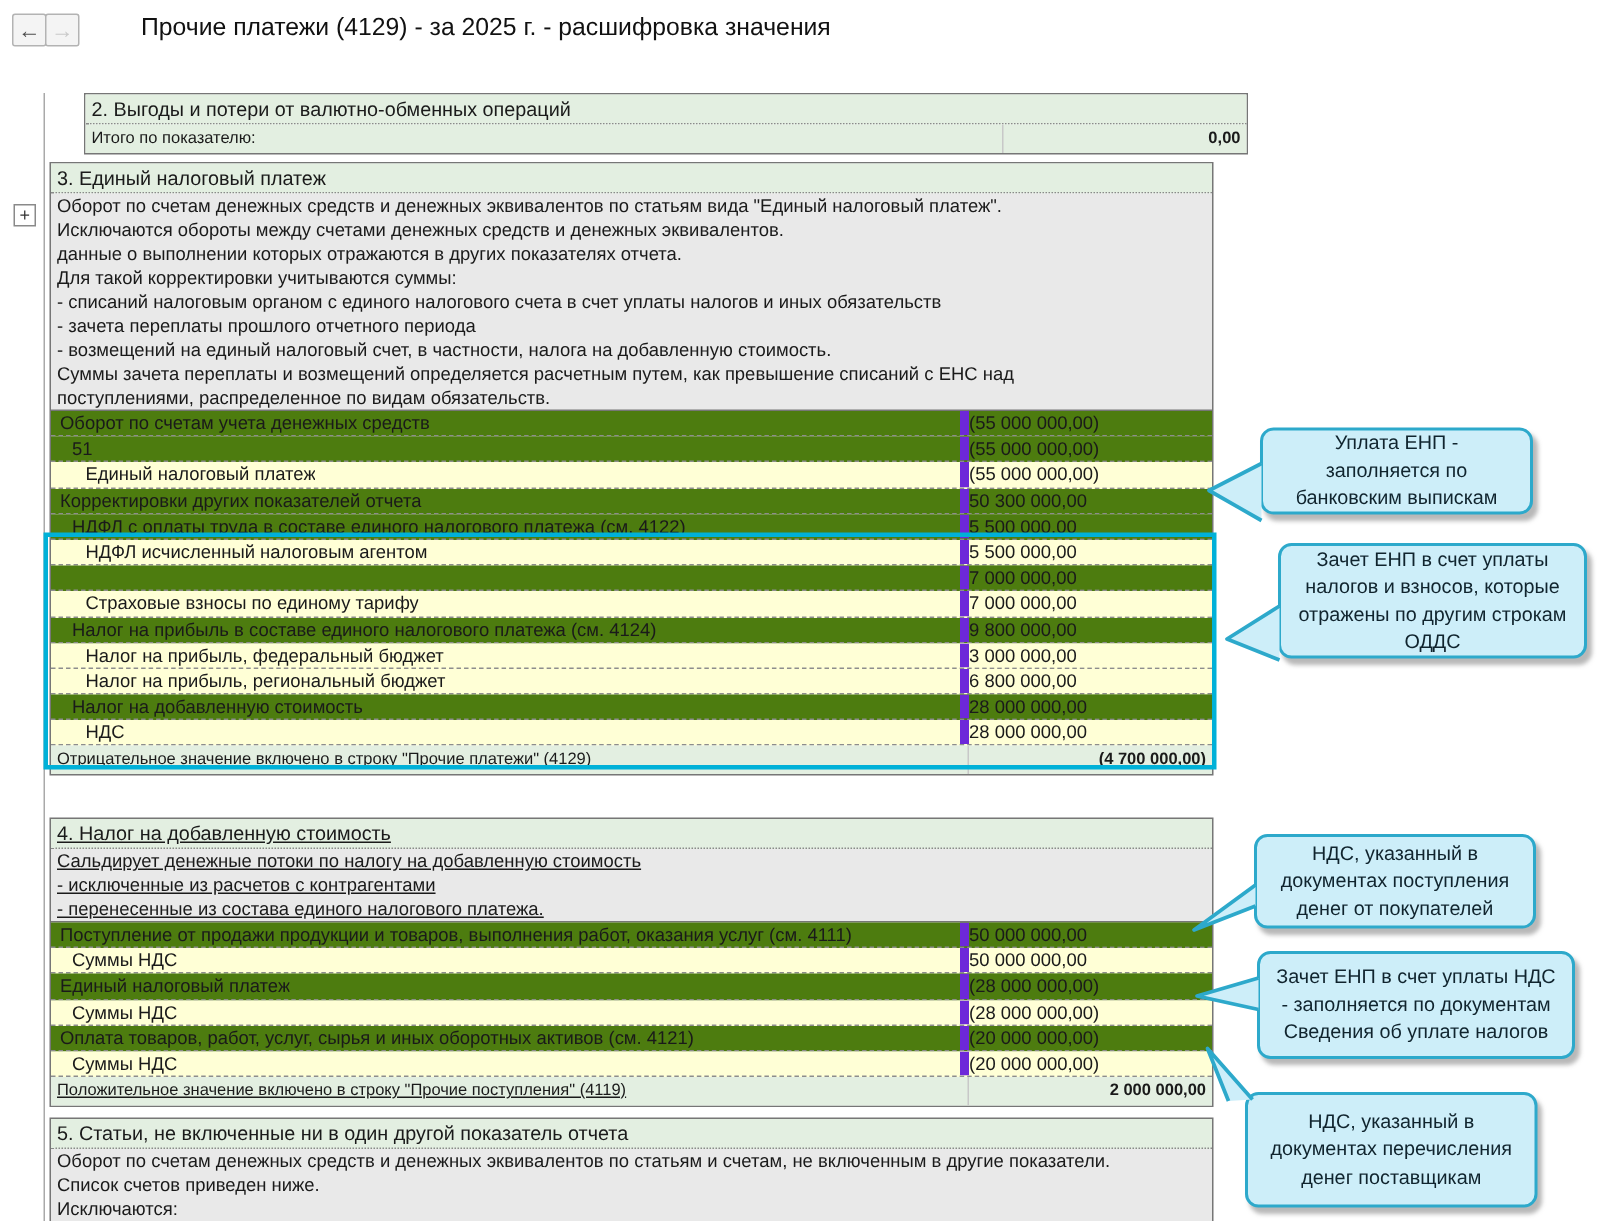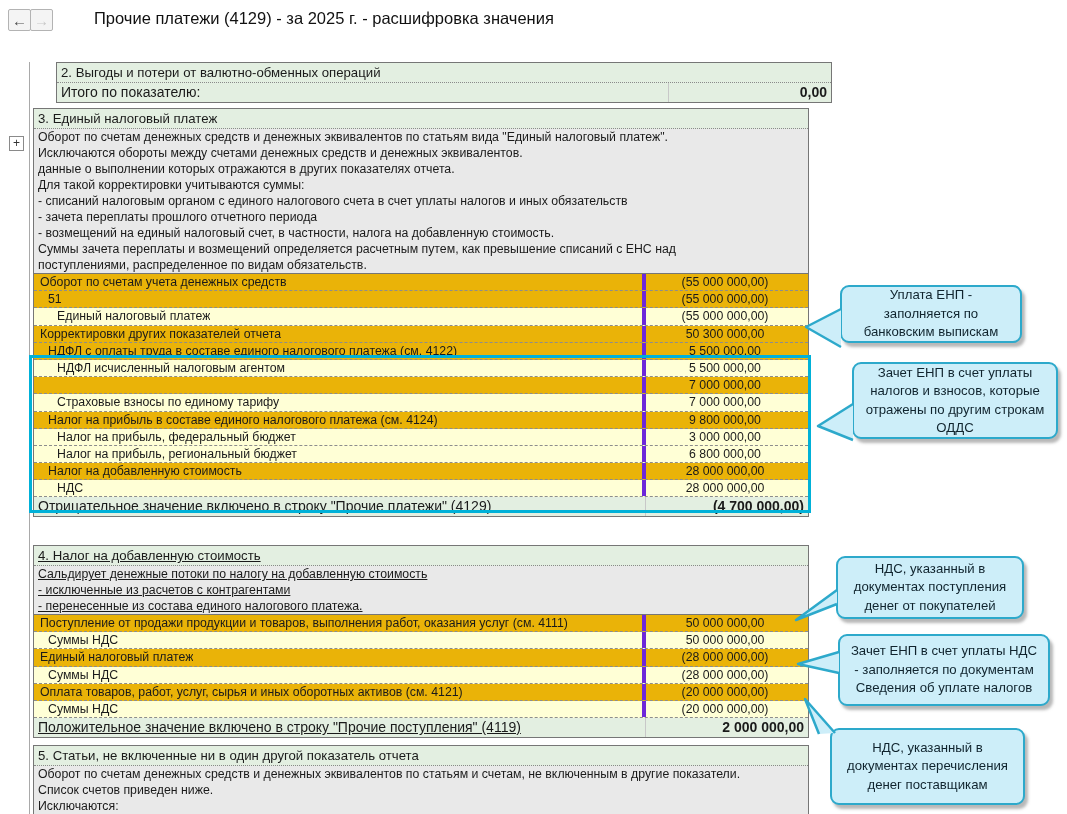--- a/index.html
+++ b/index.html
@@ -19,28 +19,28 @@
   .expander{position:absolute;left:9px;top:136px;width:15px;height:15px;background:#fff;
             border:1px solid #8a8a8a;box-sizing:border-box;font-size:12px;line-height:12px;
             text-align:center;color:#333;cursor:pointer;}
 
   
   .section{position:absolute;left:33px;width:774px;border:1px solid #767676;background:#fbfbfb;box-sizing:content-box;}
   .sec-header{height:20px;line-height:20px;background:#e3efe1;font-size:13.2px;padding-left:4px;
               border-bottom:1px dotted #8a8a8a;white-space:nowrap;overflow:hidden;box-sizing:border-box;}
   .sec-desc{background:#e9e9e9;border-bottom:1px solid #767676;}
   .desc-line{line-height:16px;font-size:12.3px;padding-left:4px;white-space:nowrap;overflow:hidden;}
-  .trow{position:relative;height:17.2px;line-height:16px;font-size:12.3px;background:#eab308;
+  .trow{position:relative;height:17.2px;line-height:16px;font-size:12.3px;background:#4d7c0f;
         border-bottom:1px dashed #8d8d8d;box-sizing:border-box;white-space:nowrap;overflow:hidden;}
   .trow.yellow{background:#ffffd6;}
   .lab{display:inline-block;overflow:hidden;white-space:nowrap;}
   .lvl0{padding-left:6px;} .lvl1{padding-left:14px;} .lvl2{padding-left:23px;}
-  .val{position:absolute;right:0;top:0;bottom:0;width:158px;text-align:center;padding-right:4px;
-       border-left:4px solid #6d28d9;background:inherit;}
-  .sec-footer{position:relative;height:19px;line-height:19px;background:#e3efe1;font-size:14px;
+  .val{position:absolute;right:0;top:0;bottom:0;width:158px;text-align:left;padding-right:4px;
+       border-left:6px solid #6d28d9;background:inherit;}
+  .sec-footer{position:relative;height:19px;line-height:19px;background:#e3efe1;font-size:11px;
               white-space:nowrap;overflow:hidden;box-sizing:border-box;}
   .flabel{padding-left:4px;}
   .fvalue{position:absolute;right:0;top:0;bottom:0;width:158px;text-align:right;padding-right:4px;
           font-weight:bold;border-left:1px solid #c8c8c8;}
   .sec2{top:62px;margin-left:23px;} .sec3{top:108px;} .sec4{top:545px;text-decoration:underline;} .sec5{top:745px;}
 
   
   .hl-box{position:absolute;left:29px;top:355px;width:782px;height:158px;
           border:3px solid #00b1d8;box-sizing:border-box;pointer-events:none;z-index:3;}
 

